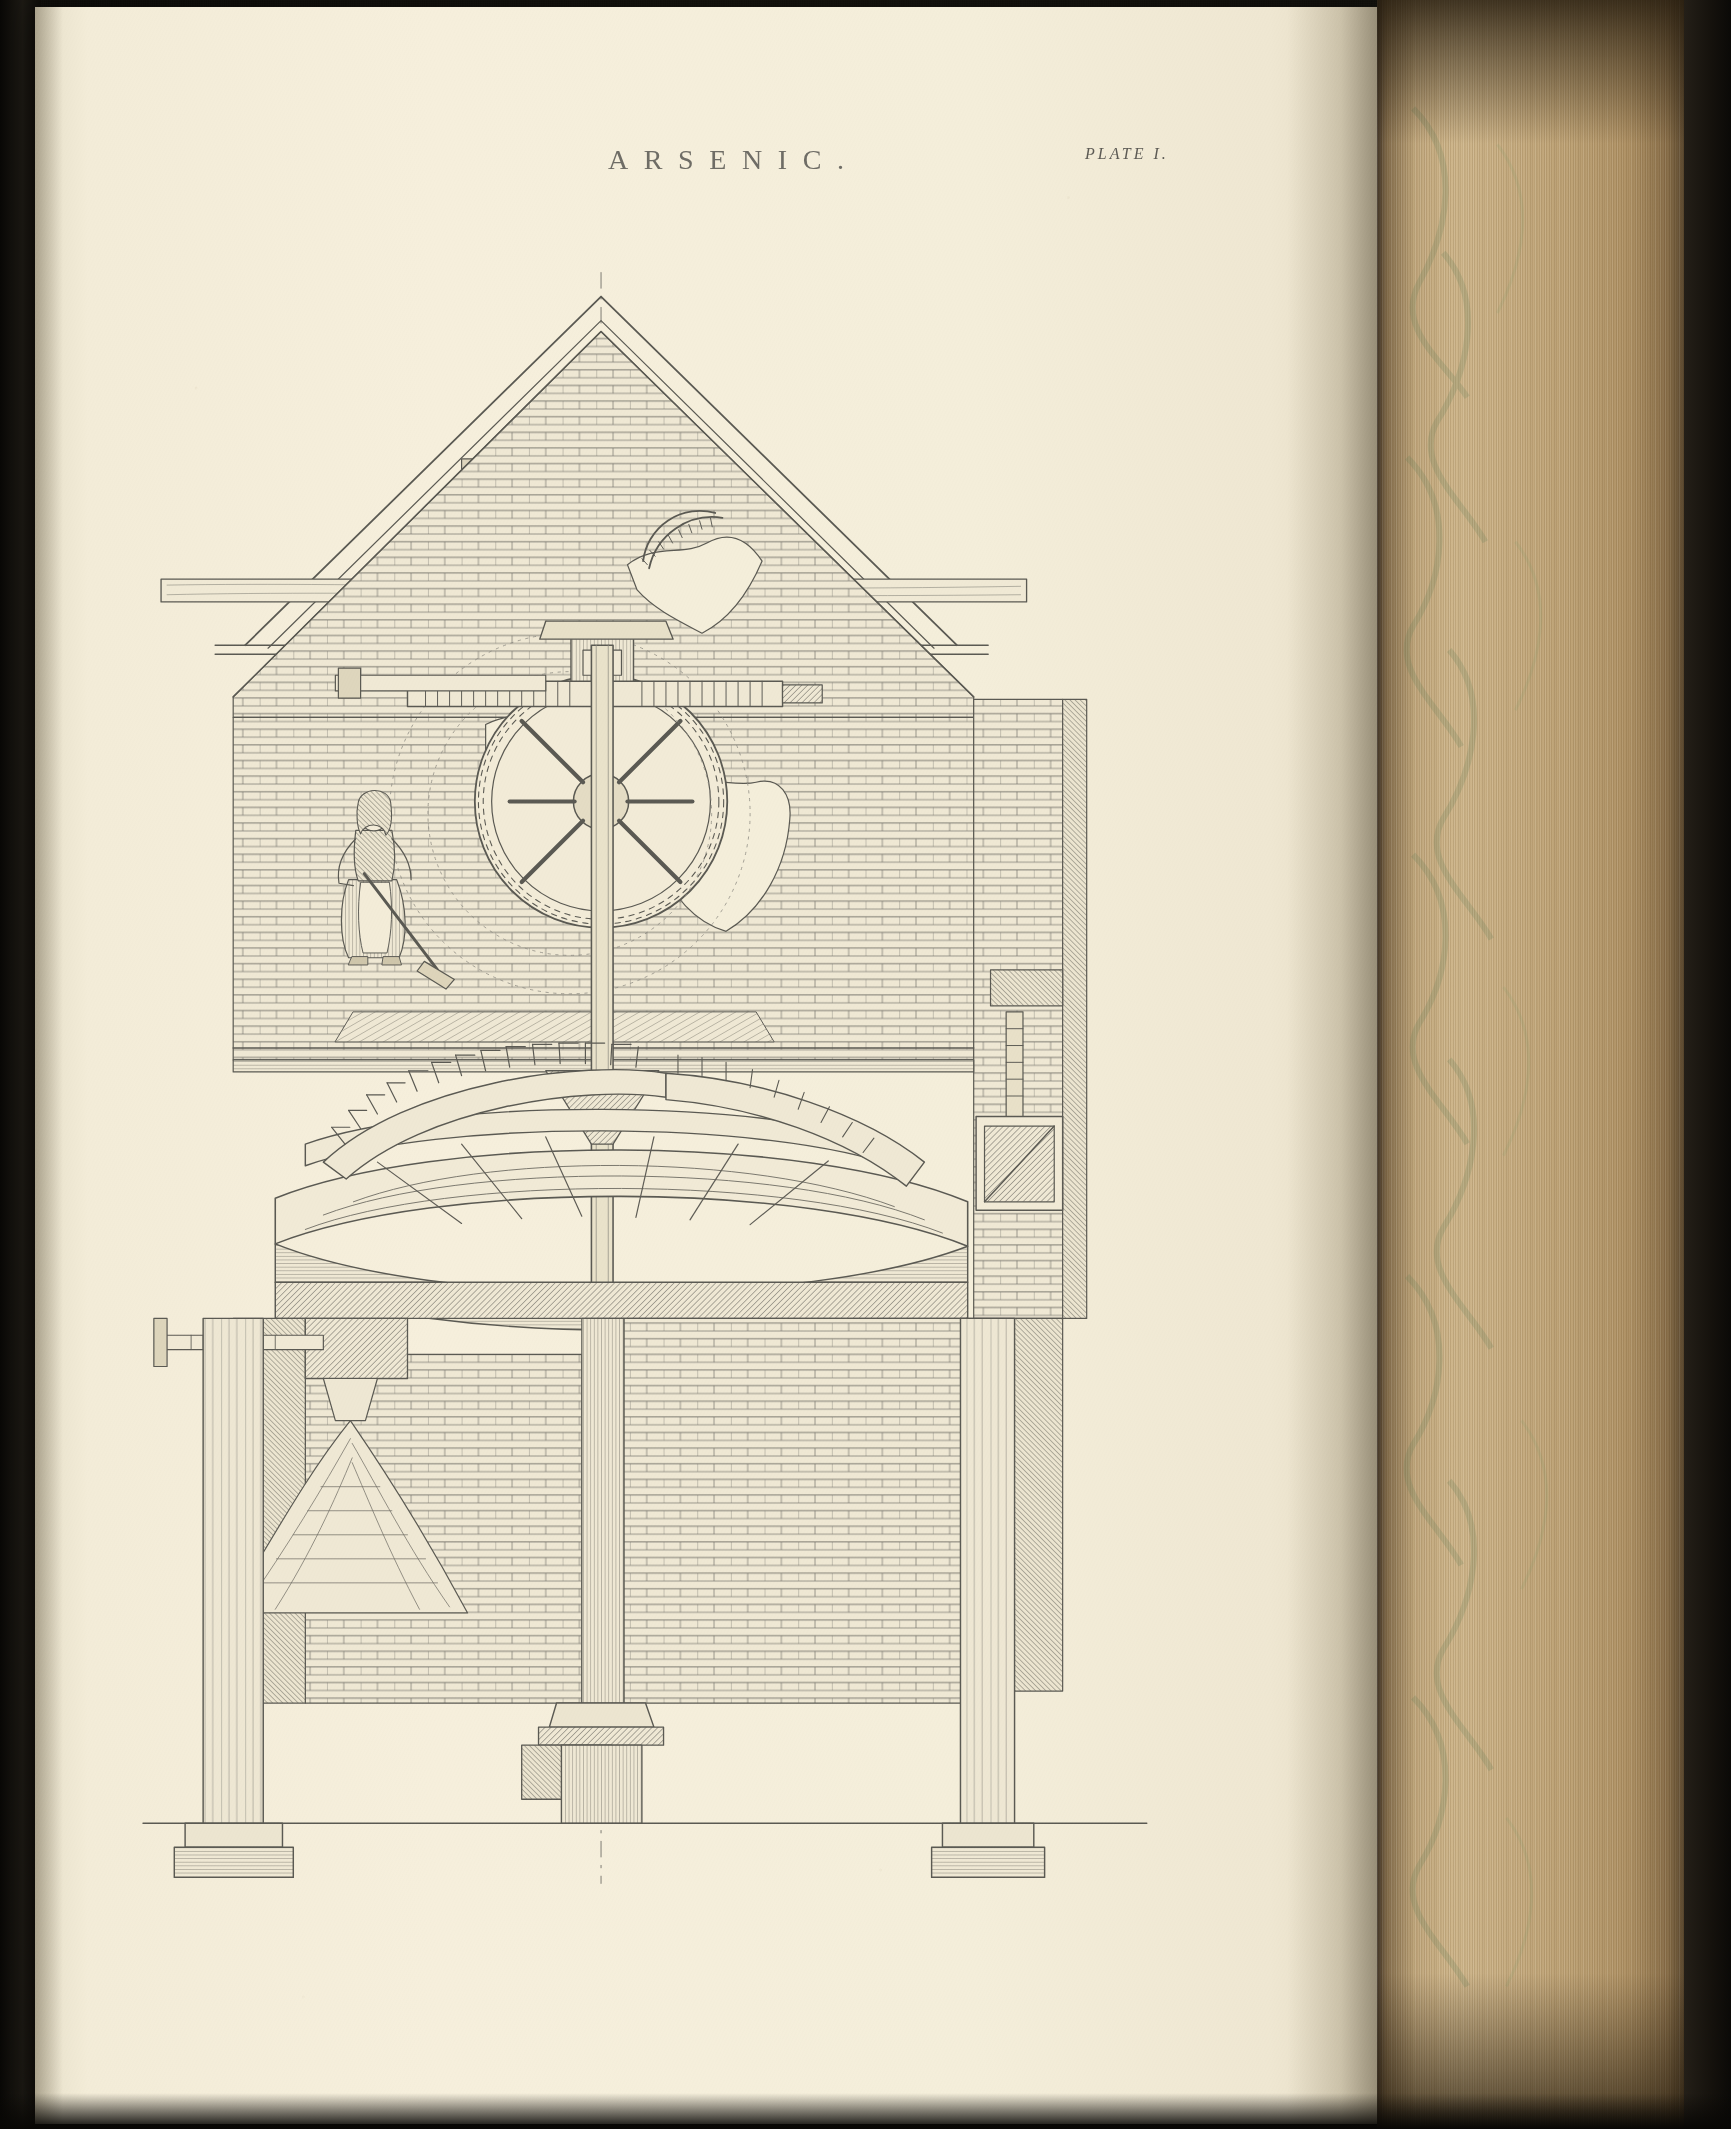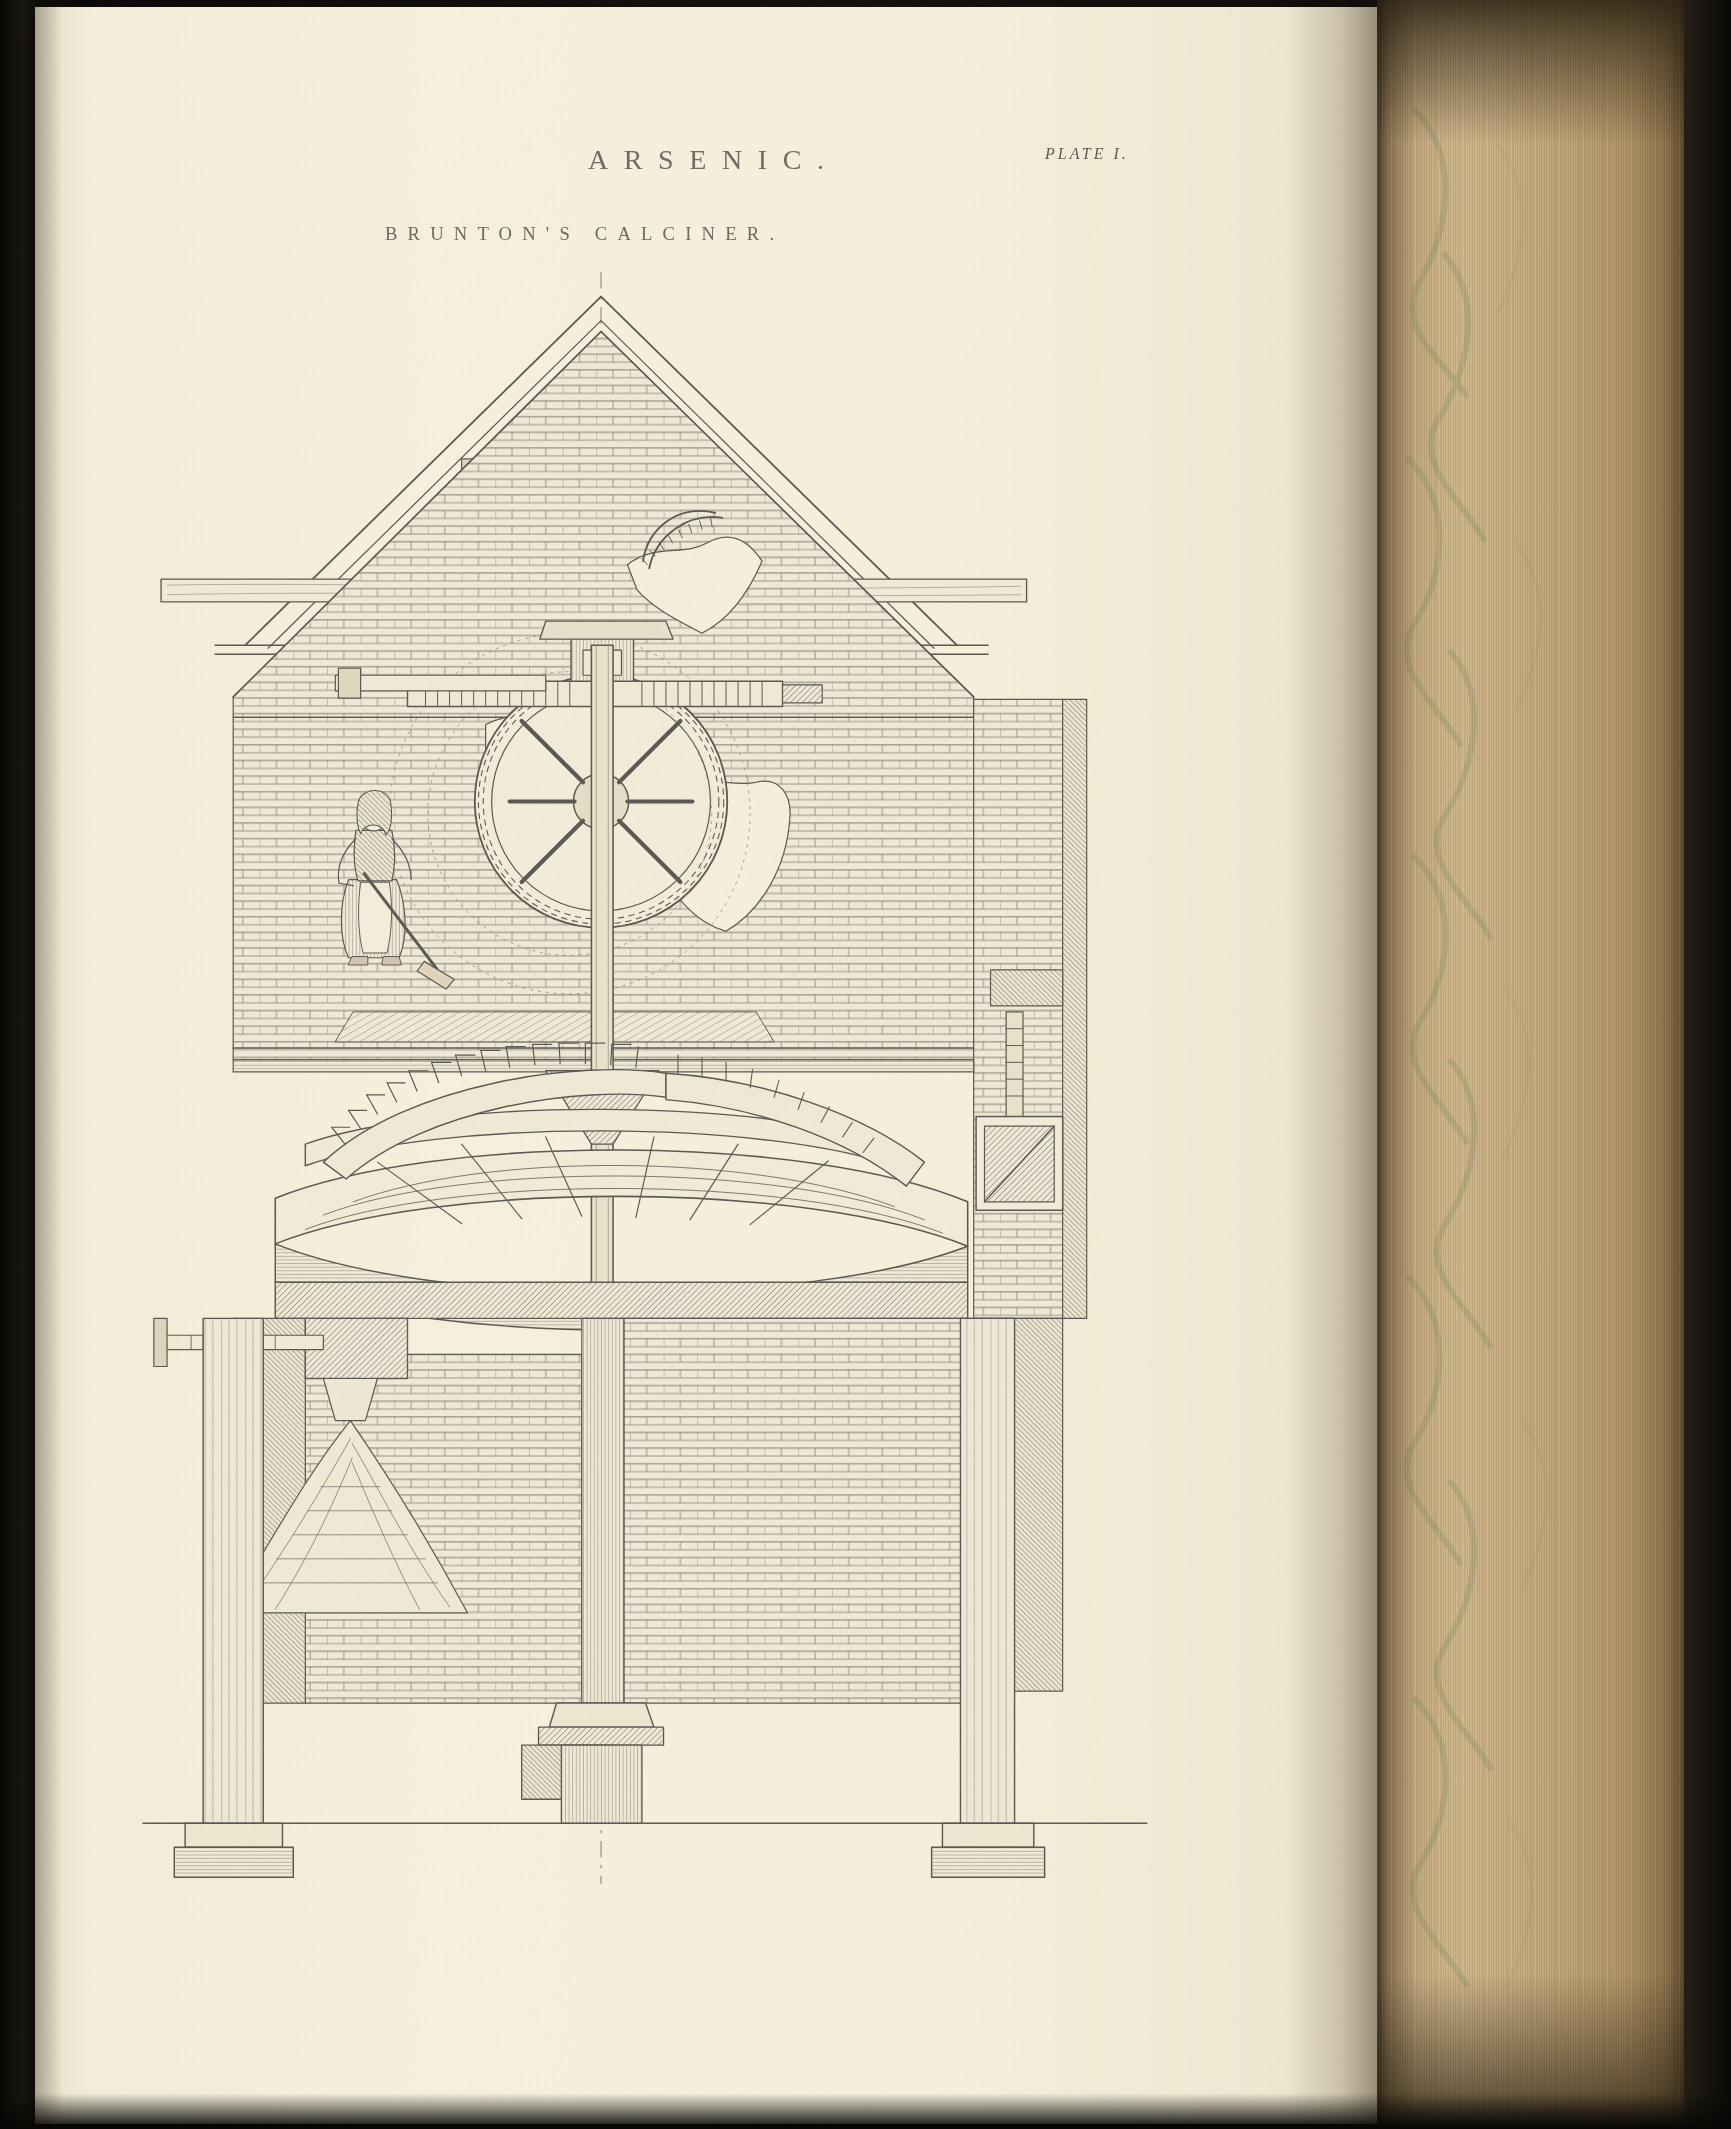--- a/index.html
+++ b/index.html
@@ -87,20 +87,21 @@
     left: 0; top: 0;
     width: 28px; height: 100%;
     background: linear-gradient(90deg, rgba(60,50,28,.35) 0%, rgba(60,50,28,0) 100%);
     pointer-events: none;
   }
 
   
   .hdr {
     position: absolute;
     color: #5c5b58;
+    margin-left: 40px;
   }
   .title-main {
     left: 0; right: 0;
     top: 137px;
     text-align: center;
     font-size: 28px;
     letter-spacing: 15.6px;
     text-indent: 15.6px;
     color: #6f6d66;
     font-family: "Liberation Serif", serif;
@@ -193,21 +194,20 @@
 
   <div class="backdrop"></div>
   <div class="board-left"></div>
 
   <div class="page">
 
     <div class="page-edge-left"></div>
 
     <div class="hdr title-main">ARSENIC.</div>
     <div class="hdr plate-no">PLATE I.</div>
-    <div class="hdr subtitle">BRUNTON'S CALCINER.</div>
 
     <div class="plate">
       <svg viewBox="0 0 1890 2760" preserveAspectRatio="xMidYMid meet">
         <defs>
 
           <pattern id="brick" width="56" height="26" patternUnits="userSpaceOnUse">
             <rect width="56" height="26" fill="#efe8d4"></rect>
             <path d="M0 25.5 H56 M28 0 V13 M0 13 H56 M0 0 V13" stroke="#6e6c64" stroke-width="1.1" fill="none"></path>
             <path d="M0 0 H56" stroke="#6e6c64" stroke-width="1.1"></path>
           </pattern>

